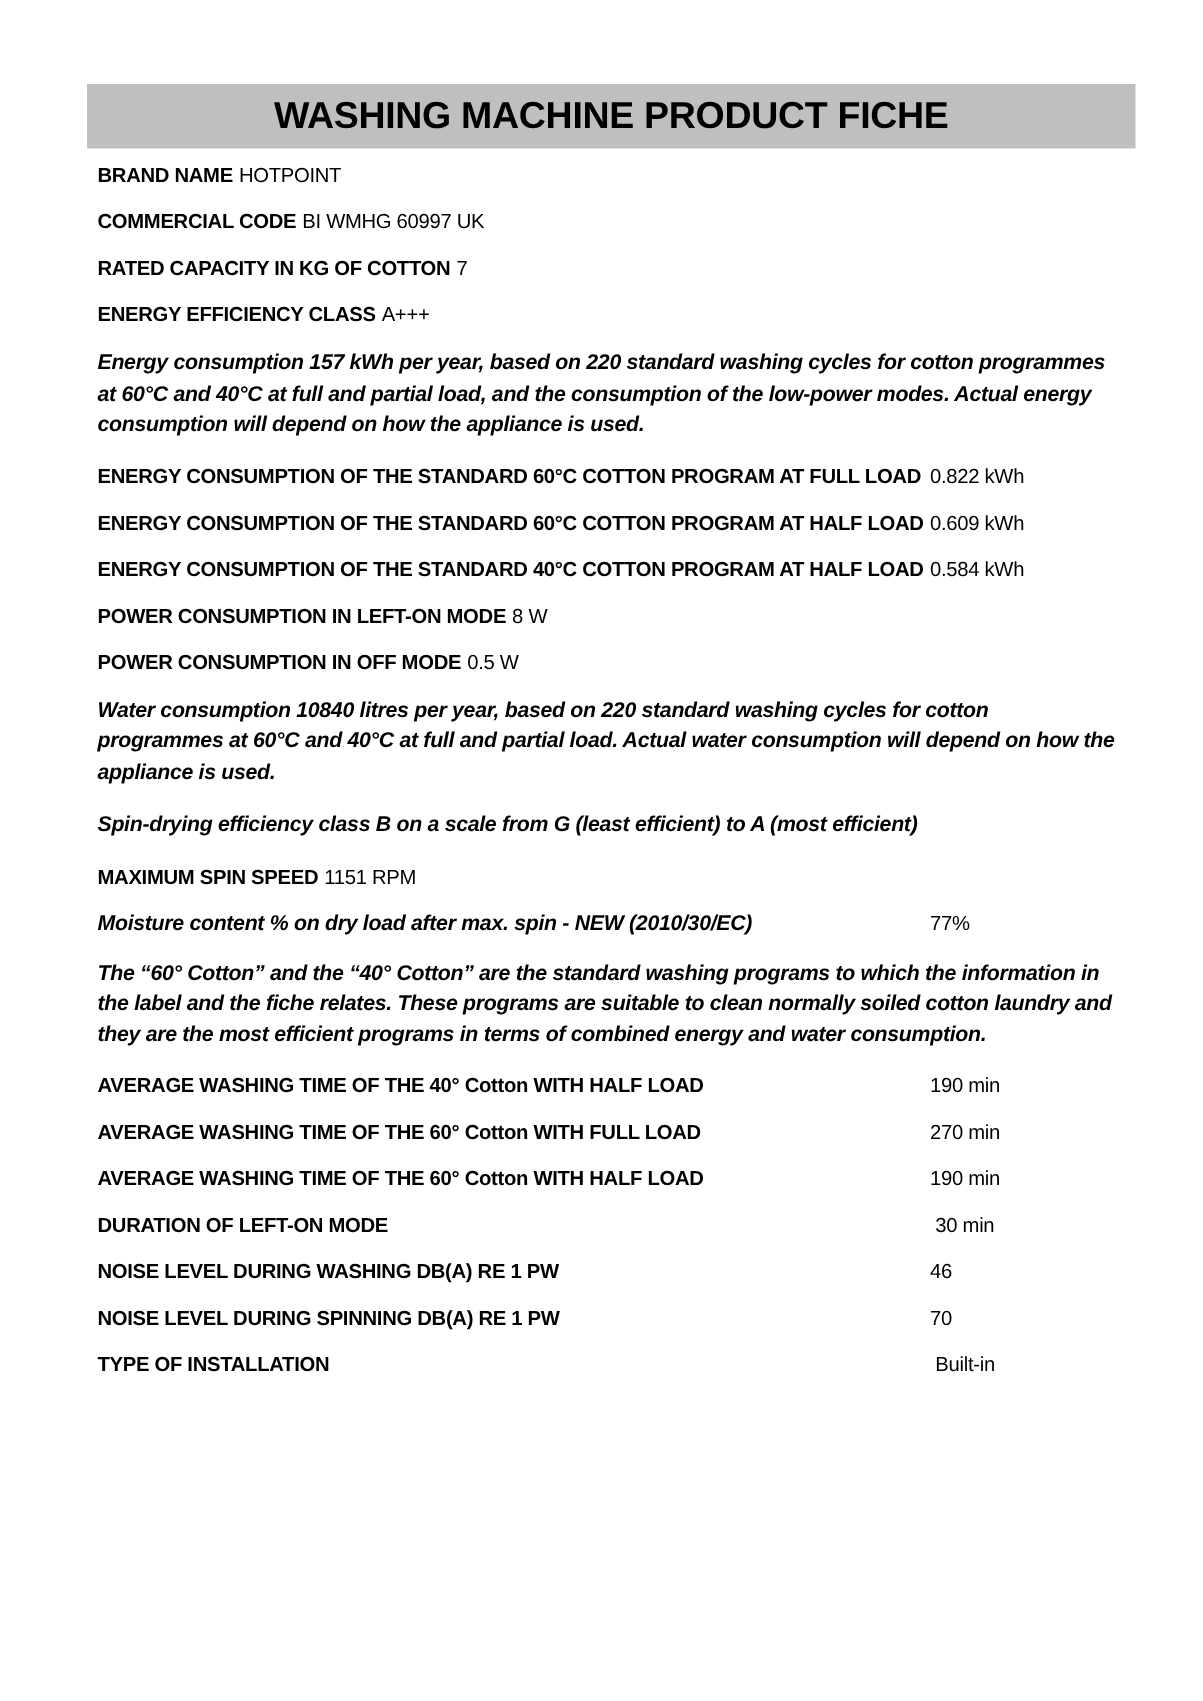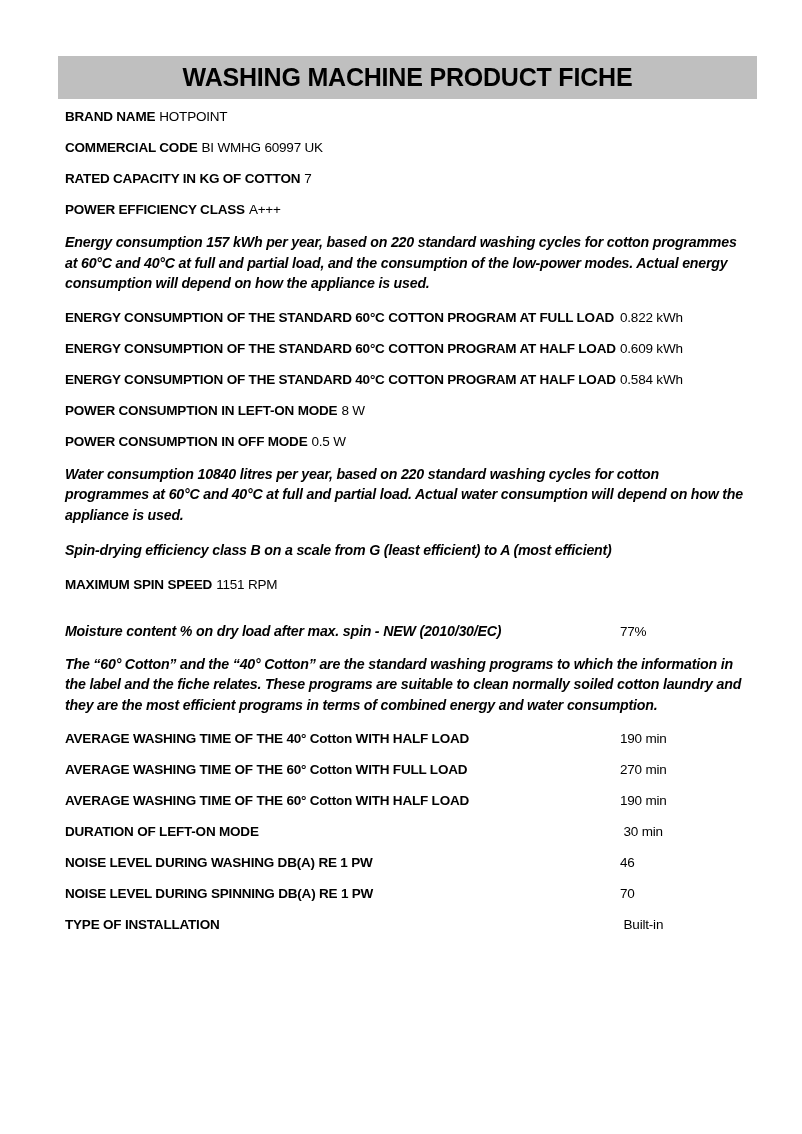--- a/index.html
+++ b/index.html
@@ -47,21 +47,20 @@
   .row.inline .lbl { margin-right: 4px; }
   .row.cols {
     display: grid;
     grid-template-columns: 555px 1fr;
     align-items: baseline;
   }
   .row.cols .val { white-space: pre-wrap; }
   .row.italic-row .lbl {
     font-style: italic;
     font-size: 14.2px;
-    margin-top: 16px;
   }
   .para {
     font-weight: bold;
     font-style: italic;
     font-size: 14.2px;
     line-height: 20.5px;
     letter-spacing: -0.2px;
     margin: 3px 0 15px 0;
   }
 </style>
@@ -69,21 +68,21 @@
 <body>
 
 <div class="page" style="background: rgb(255, 255, 255); color: rgb(0, 0, 0);">
   <div class="banner" style="background: rgb(191, 191, 191);">
     <h1>WASHING MACHINE PRODUCT FICHE</h1>
   </div>
   <div class="content" id="content">
       <div class="row inline"><span class="lbl">BRAND NAME</span><span class="val">HOTPOINT</span></div>
       <div class="row inline"><span class="lbl">COMMERCIAL CODE</span><span class="val">BI WMHG 60997 UK</span></div>
       <div class="row inline"><span class="lbl">RATED CAPACITY IN KG OF COTTON</span><span class="val">7</span></div>
-      <div class="row inline"><span class="lbl">POWER EFFICIENCY CLASS</span><span class="val">A+++</span></div>
+      <div class="row inline"><span class="lbl">ENERGY EFFICIENCY CLASS</span><span class="val">A+++</span></div>
       <p class="para">Energy consumption 157 kWh per year, based on 220 standard washing cycles for cotton programmes at 60°C and 40°C at full and partial load, and the consumption of the low-power modes. Actual energy consumption will depend on how the appliance is used.</p>
       <div class="row cols">
         <span class="lbl">ENERGY CONSUMPTION OF THE STANDARD 60°C COTTON PROGRAM AT FULL LOAD</span>
         <span class="val">0.822 kWh</span>
       </div>
       <div class="row cols">
         <span class="lbl">ENERGY CONSUMPTION OF THE STANDARD 60°C COTTON PROGRAM AT HALF LOAD</span>
         <span class="val">0.609 kWh</span>
       </div>
       <div class="row cols">

